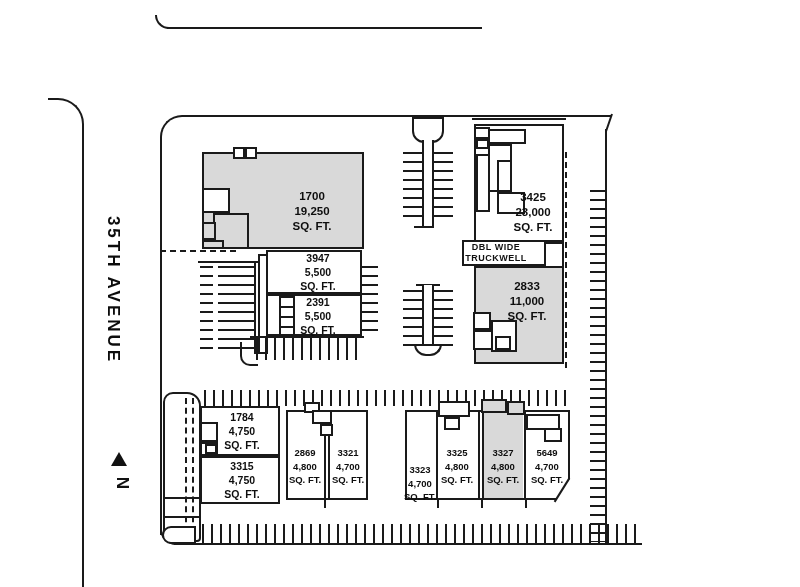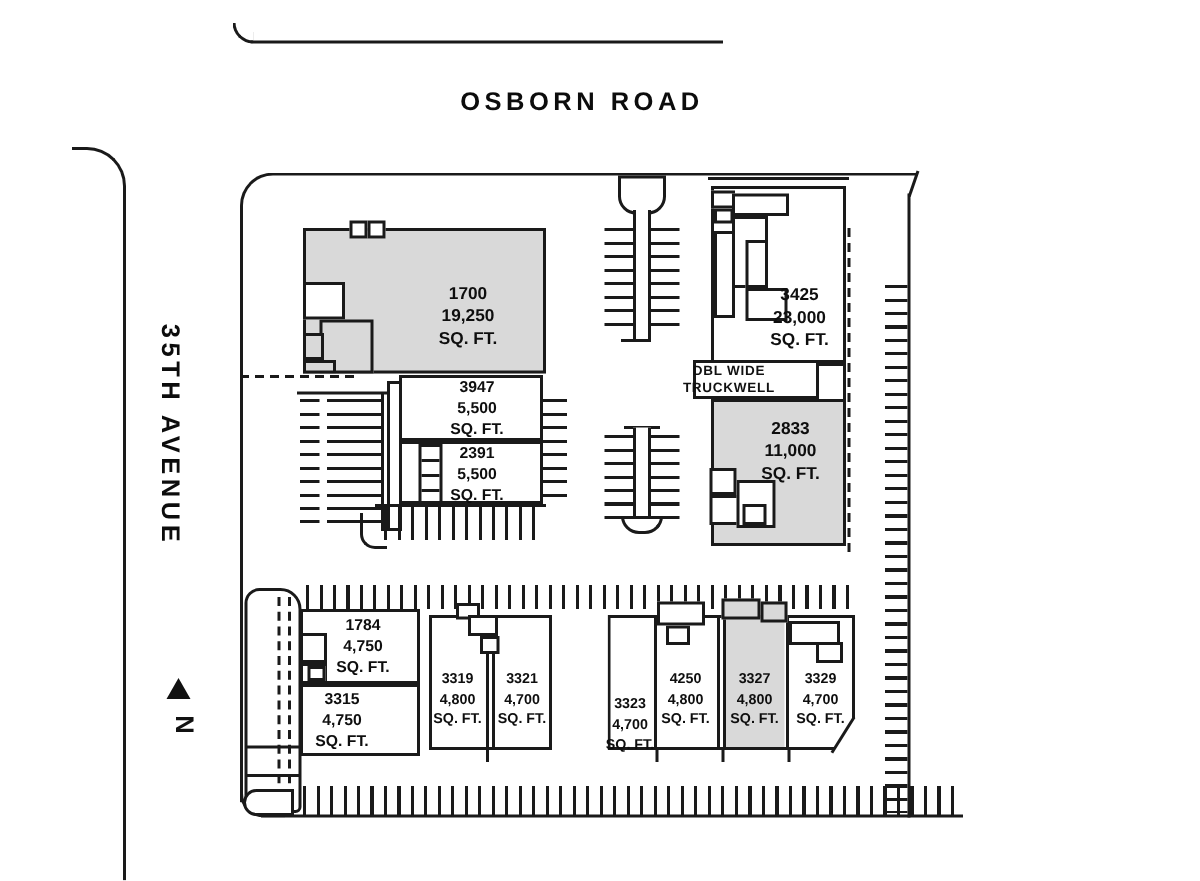--- a/index.html
+++ b/index.html
@@ -23,21 +23,20 @@
   .tri{position:absolute;width:0;height:0;border-left:8px solid transparent;border-right:8px solid transparent;border-bottom:14px solid #111;}
   .tw{position:absolute;text-align:center;font-weight:bold;font-size:9px;line-height:11px;letter-spacing:0.5px;}
 </style>
 </head>
 <body>
 
 <div id="plan">
 
   <div class="abs" style="left:155px;top:15px;width:14px;height:14px;border-left:2px solid #1a1a1a;border-bottom:2px solid #1a1a1a;border-bottom-left-radius:14px;"></div>
   <div class="ln" style="left:167px;top:27px;width:315px;height:2px;"></div>
-  <div class="street" style="left:268px;top:58px;width:240px;">OSBORN ROAD</div>
 
   <div class="abs" style="left:48px;top:98px;width:36px;height:40px;border-top:2px solid #1a1a1a;border-right:2px solid #1a1a1a;border-top-right-radius:26px;"></div>
   <div class="ln" style="left:82px;top:136px;width:2px;height:451px;"></div>
   <div class="street" style="left:-3px;top:279px;width:230px;height:22px;transform:rotate(90deg);">35TH AVENUE</div>
 
   <div class="tri" style="left:111px;top:452px;"></div>
   <div class="abs" style="left:106px;top:471px;width:28px;height:24px;transform:rotate(90deg);font-weight:900;font-size:17px;text-align:center;">N</div>
 
   <div class="abs" style="left:160px;top:115px;width:452px;height:420px;border-top:2px solid #1a1a1a;border-left:2px solid #1a1a1a;border-top-left-radius:22px;"></div>
   <div class="abs" style="left:160px;top:520px;width:30px;height:25px;border-left:2px solid #1a1a1a;border-bottom:2px solid #1a1a1a;border-bottom-left-radius:16px;"></div>
@@ -107,21 +106,21 @@
   <div class="box" style="left:476px;top:154px;width:14px;height:58px;"></div>
   <div class="box" style="left:497px;top:160px;width:15px;height:32px;"></div>
   <div class="box" style="left:497px;top:192px;width:28px;height:22px;"></div>
   <div class="ulabel big" style="left:495px;top:190px;width:76px;">
     <div>3425</div>
     <div>23,000</div>
     <div>SQ. FT.</div>
   </div>
 
   <div class="box" style="left:462px;top:240px;width:84px;height:26px;"></div>
-  <div class="tw" style="left:440px;top:242px;width:92px;">
+  <div class="tw" style="left:450px;top:242px;width:92px;">
     <div>DBL WIDE</div>
     <div>TRUCKWELL</div>
   </div>
   <div class="ln" style="left:544px;top:240px;width:20px;height:2px;"></div>
   <div class="ln" style="left:562px;top:240px;width:2px;height:28px;"></div>
 
   <div class="box shade" style="left:474px;top:266px;width:90px;height:98px;"></div>
   <div class="box" style="left:473px;top:312px;width:18px;height:18px;"></div>
   <div class="box" style="left:473px;top:330px;width:24px;height:20px;"></div>
   <div class="box" style="left:491px;top:320px;width:26px;height:32px;"></div>
@@ -143,34 +142,34 @@
   <div class="box" style="left:200px;top:406px;width:80px;height:50px;"></div>
   <div class="box" style="left:200px;top:456px;width:80px;height:48px;"></div>
   <div class="box" style="left:200px;top:422px;width:18px;height:20px;"></div>
   <div class="box" style="left:200px;top:442px;width:18px;height:14px;"></div>
   <div class="box" style="left:205px;top:444px;width:12px;height:10px;"></div>
   <div class="ulabel mid" style="left:206px;top:410px;width:72px;">
     <div>1784</div>
     <div>4,750</div>
     <div>SQ. FT.</div>
   </div>
-  <div class="ulabel mid" style="left:192px;top:459px;width:72px;">
+  <div class="ulabel mid" style="left:206px;top:459px;width:72px;">
     <div>3315</div>
     <div>4,750</div>
     <div>SQ. FT.</div>
   </div>
 
   <div class="box" style="left:286px;top:410px;width:82px;height:90px;"></div>
   <div class="ln" style="left:324px;top:410px;width:2px;height:90px;"></div>
   <div class="ln" style="left:328px;top:410px;width:2px;height:90px;"></div>
   <div class="box" style="left:304px;top:402px;width:16px;height:11px;"></div>
   <div class="box" style="left:312px;top:410px;width:20px;height:14px;"></div>
   <div class="box" style="left:320px;top:424px;width:13px;height:12px;"></div>
   <div class="ulabel sm" style="left:286px;top:446px;width:38px;">
-    <div>3319</div>
+    <div>2869</div>
     <div>4,800</div>
     <div>SQ. FT.</div>
   </div>
   <div class="ulabel sm" style="left:329px;top:446px;width:38px;">
     <div>3321</div>
     <div>4,700</div>
     <div>SQ. FT.</div>
   </div>
 
   <div class="box" style="left:405px;top:410px;width:165px;height:90px;clip-path:polygon(0 0,100% 0,100% 76%,91.5% 100%,0 100%);"></div>
@@ -185,31 +184,31 @@
   <div class="box shade" style="left:481px;top:399px;width:26px;height:14px;"></div>
   <div class="box shade" style="left:507px;top:401px;width:18px;height:14px;"></div>
   <div class="box" style="left:526px;top:414px;width:34px;height:16px;"></div>
   <div class="box" style="left:544px;top:428px;width:18px;height:14px;"></div>
   <div class="ulabel sm" style="left:402px;top:463px;width:36px;">
     <div>3323</div>
     <div>4,700</div>
     <div>SQ. FT.</div>
   </div>
   <div class="ulabel sm" style="left:438px;top:446px;width:38px;">
-    <div>4250</div>
+    <div>3325</div>
     <div>4,800</div>
     <div>SQ. FT.</div>
   </div>
   <div class="ulabel sm xbold" style="left:484px;top:446px;width:38px;">
     <div>3327</div>
     <div>4,800</div>
     <div>SQ. FT.</div>
   </div>
   <div class="ulabel sm" style="left:528px;top:446px;width:38px;">
-    <div>3329</div>
+    <div>5649</div>
     <div>4,700</div>
     <div>SQ. FT.</div>
   </div>
 
   <div class="ln" style="left:324px;top:500px;width:2px;height:8px;"></div>
   <div class="ln" style="left:437px;top:500px;width:2px;height:8px;"></div>
   <div class="ln" style="left:481px;top:500px;width:2px;height:8px;"></div>
   <div class="ln" style="left:525px;top:500px;width:2px;height:8px;"></div>
 
   <div class="hatchV" style="left:202px;top:524px;width:440px;height:20px;"></div>

